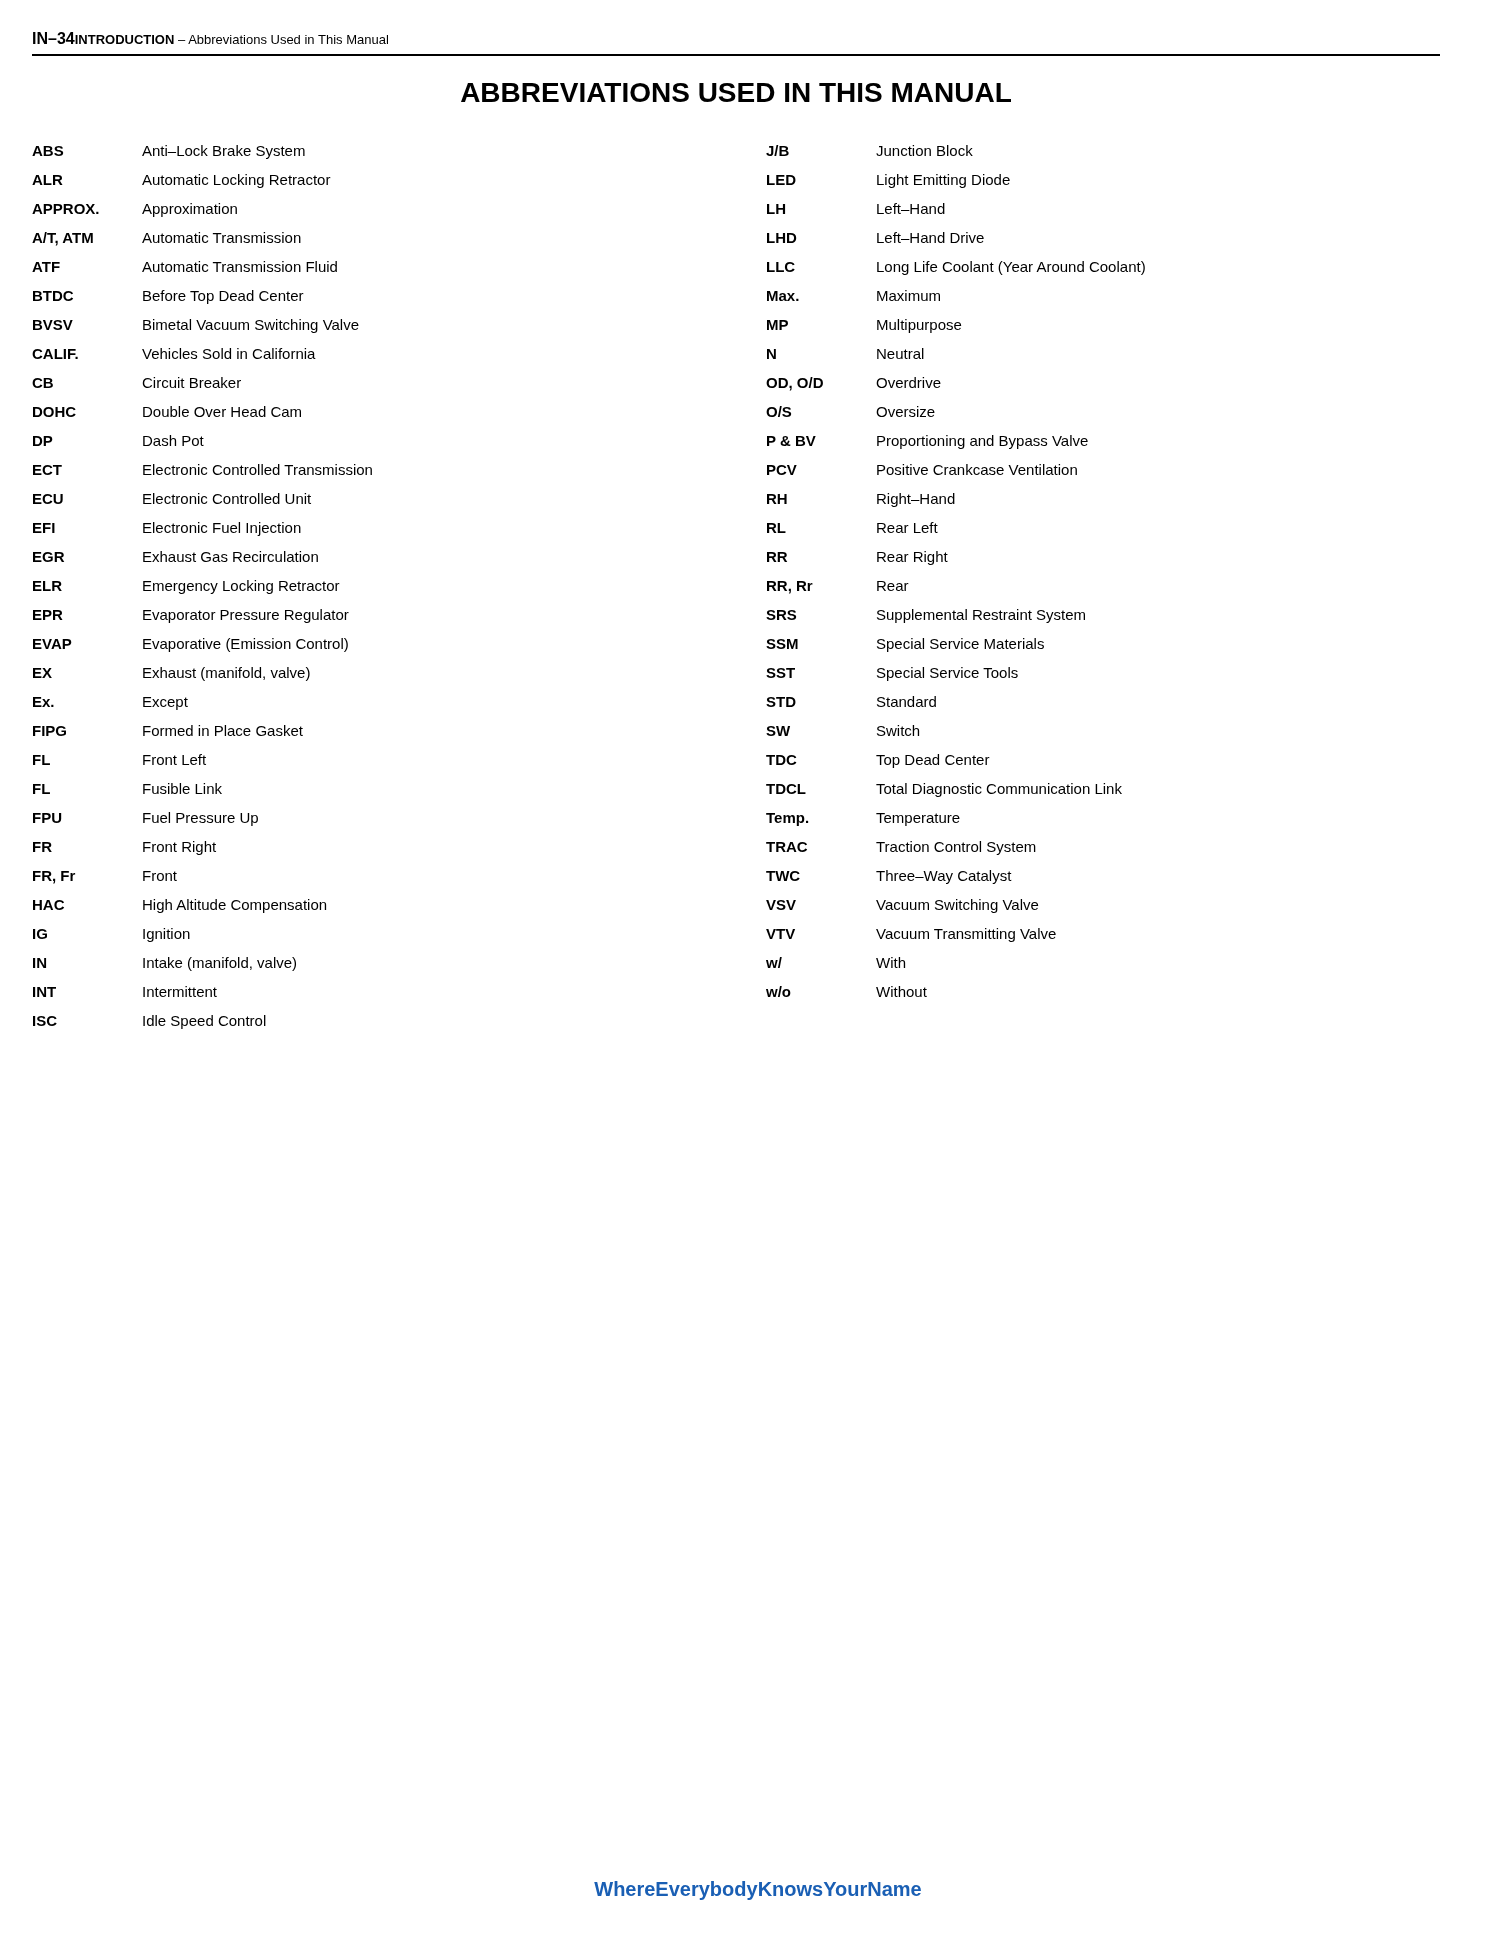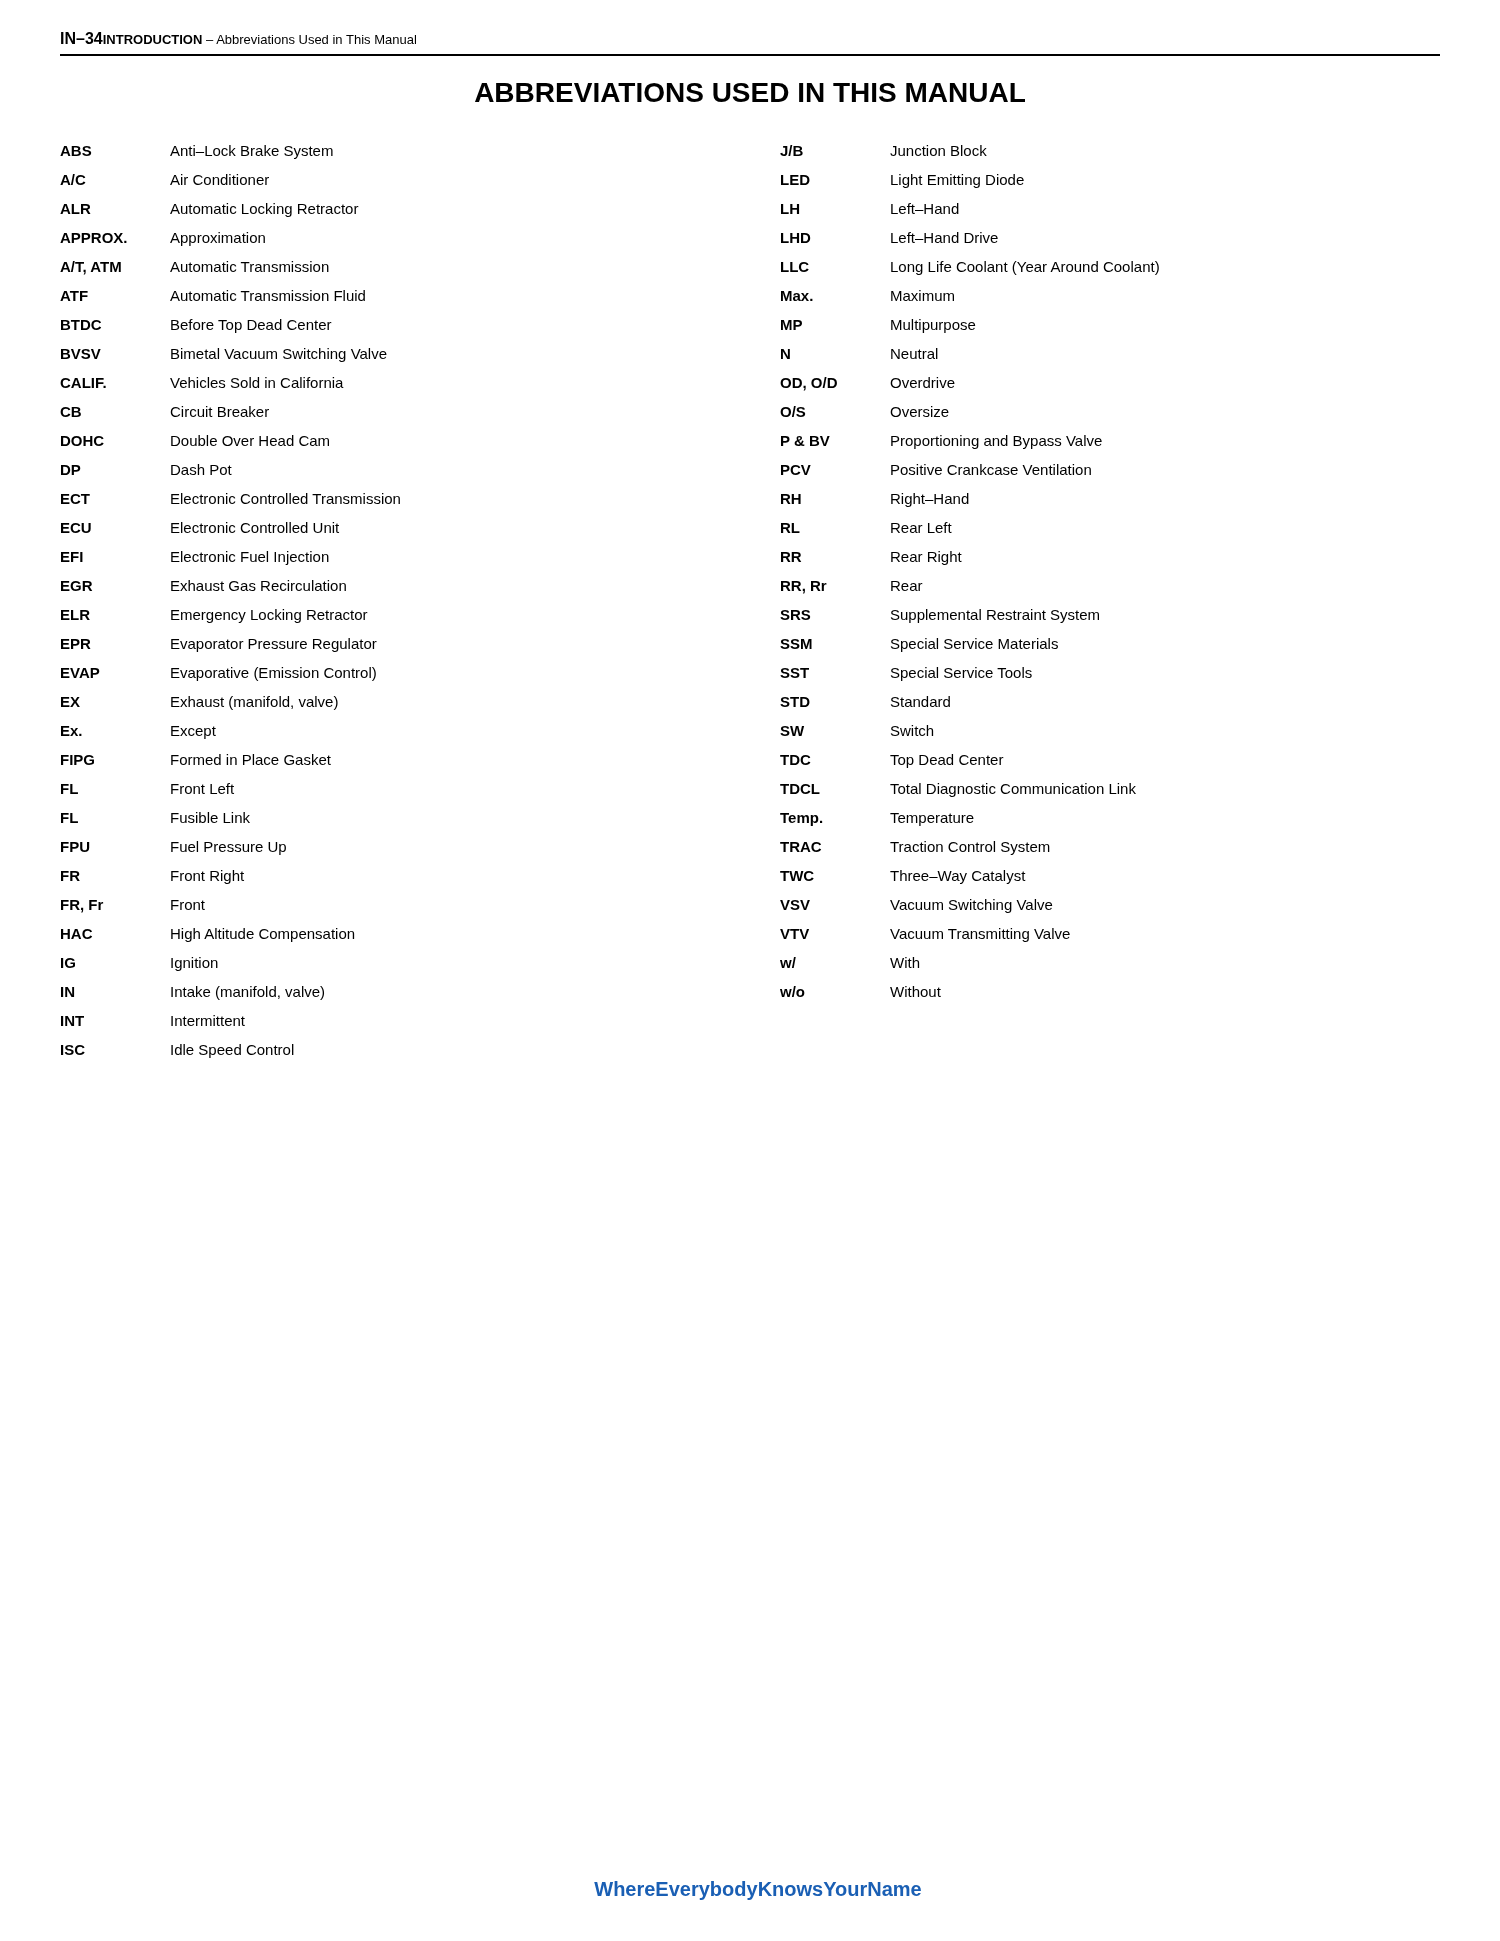--- a/index.html
+++ b/index.html
@@ -9,21 +9,21 @@
       font-size: 15px;
       color: #000;
       width: 1500px;
       min-height: 1941px;
       position: relative;
     }
 
     .page-container {
       width: 100%;
       min-height: 1941px;
-      padding: 30px 60px 80px 60px;
+      padding: 30px 60px 80px 32px;
       position: relative;
     }
 
     .page-header {
       display: flex;
       align-items: flex-start;
       justify-content: space-between;
       margin-bottom: 6px;
     }
 
@@ -118,24 +118,20 @@
   <h1 class="page-title">ABBREVIATIONS USED IN THIS MANUAL</h1>
 
   <div class="abbrev-table">
 
     <div class="abbrev-col" id="left-col">
     <div class="abbrev-row">
           <span class="abbrev-key">ABS</span>
           <span class="abbrev-value">Anti–Lock Brake System</span>
         </div>
         <div class="abbrev-row">
-          <span class="abbrev-key">A/C</span>
-          <span class="abbrev-value">Air Conditioner</span>
-        </div>
-        <div class="abbrev-row">
           <span class="abbrev-key">ALR</span>
           <span class="abbrev-value">Automatic Locking Retractor</span>
         </div>
         <div class="abbrev-row">
           <span class="abbrev-key">APPROX.</span>
           <span class="abbrev-value">Approximation</span>
         </div>
         <div class="abbrev-row">
           <span class="abbrev-key">A/T, ATM</span>
           <span class="abbrev-value">Automatic Transmission</span>

